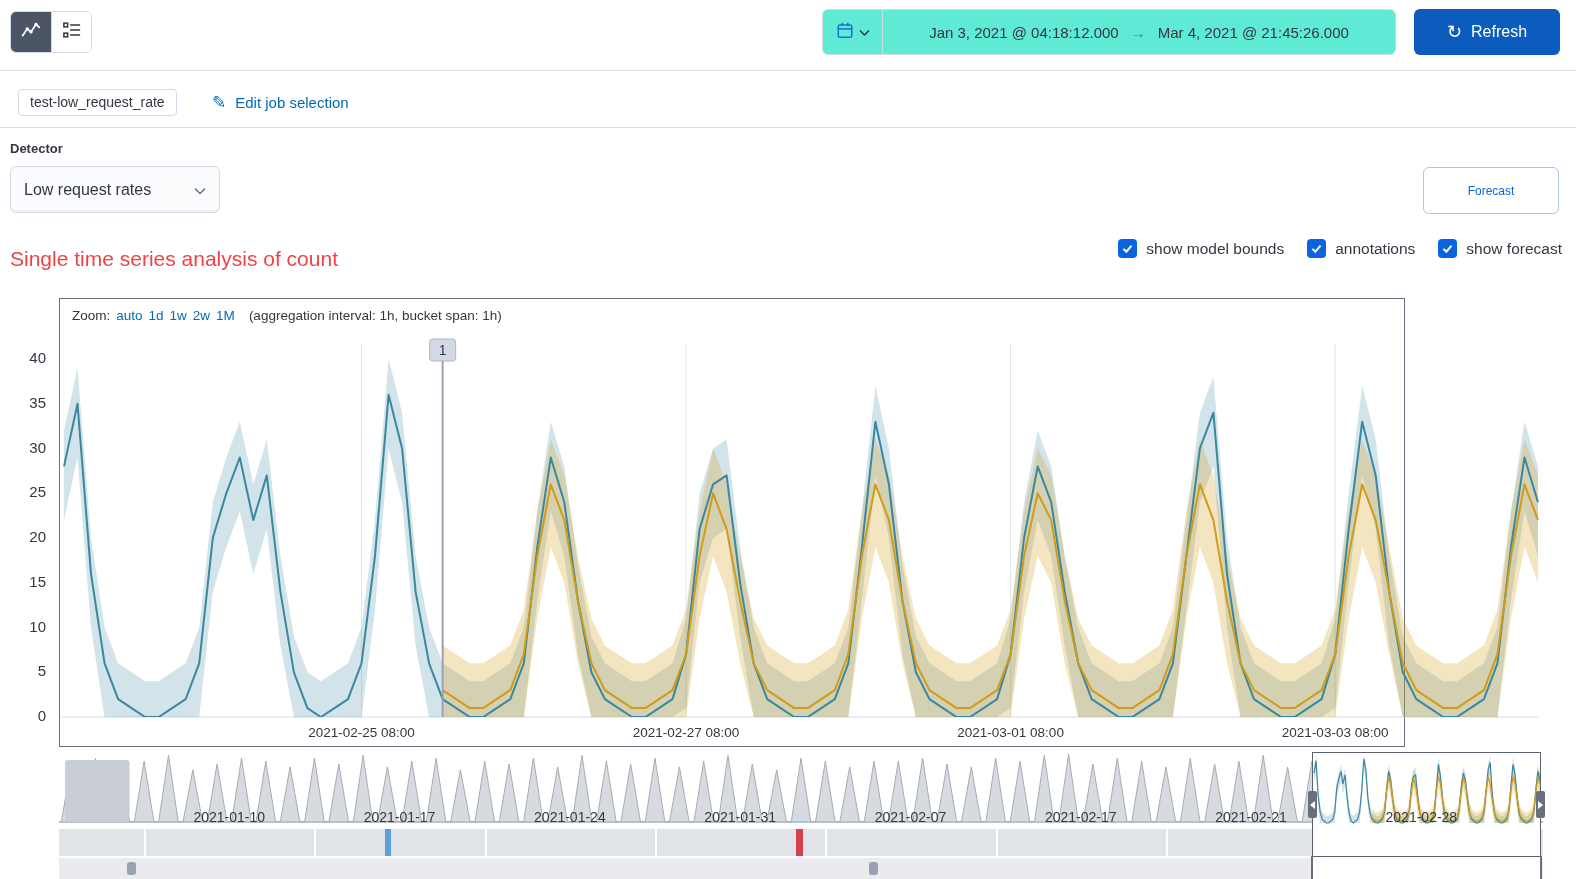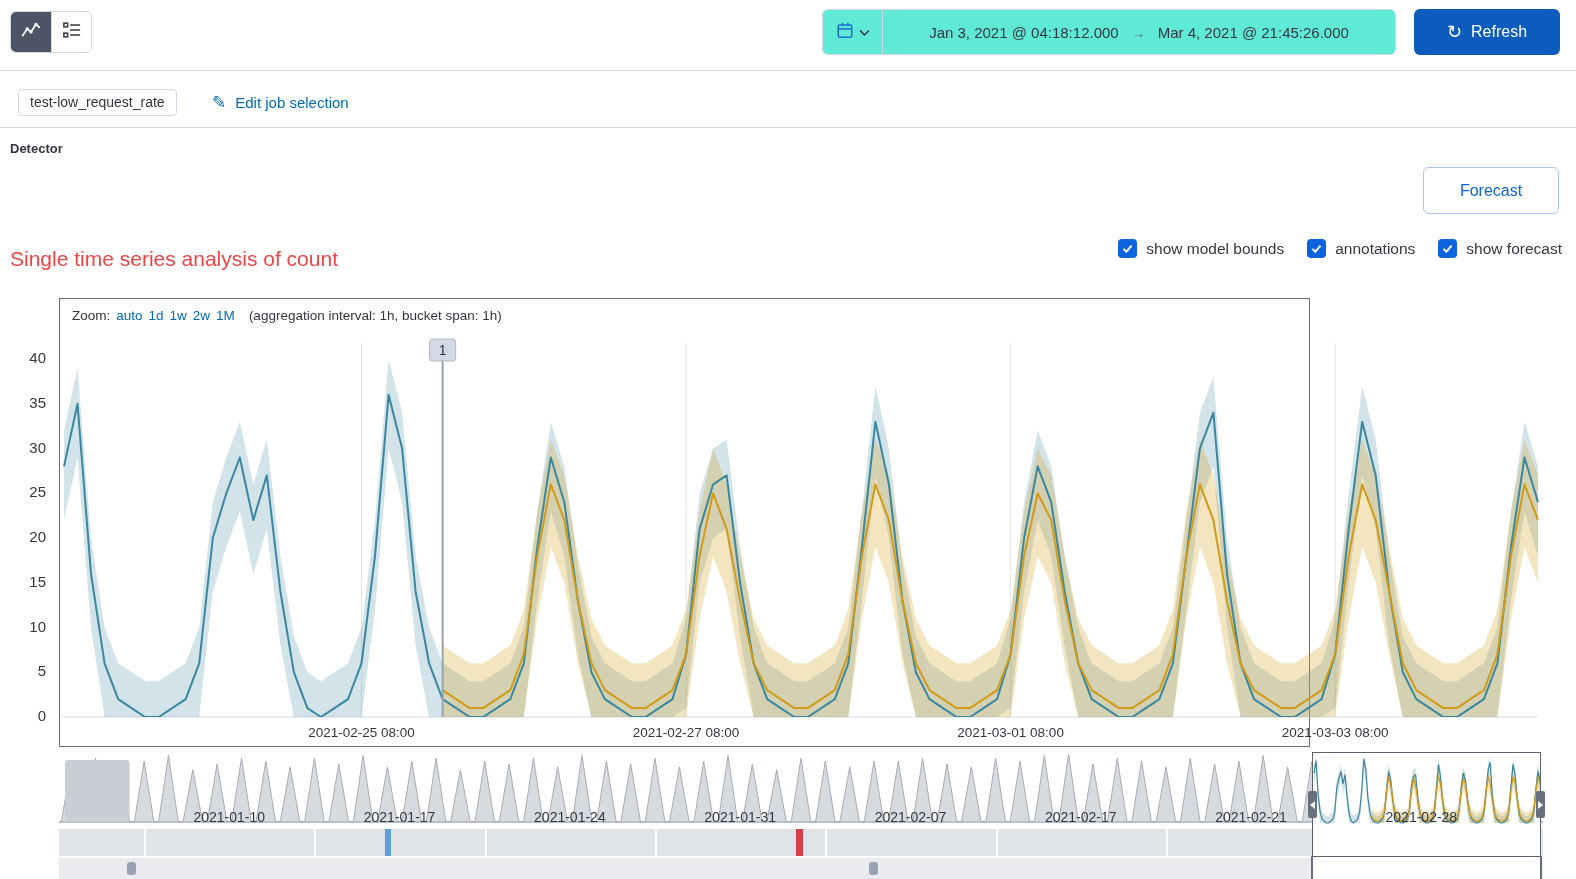--- a/index.html
+++ b/index.html
@@ -25,31 +25,31 @@
 
   
   .job-row { position:absolute; top:84px; left:0; width:100%; height:44px; border-bottom:1px solid #d3dae6; }
   .job-badge { position:absolute; left:18px; top:5px; height:27px; line-height:25px; padding:0 11px; border:1px solid #d3dae6; border-radius:4px; font-size:14px; background:#fff; }
   .edit-link { position:absolute; left:212px; top:8px; color:#006BB4; font-size:15px; display:flex; gap:9px; align-items:center; cursor:pointer; text-decoration:none; }
   .pencil { font-size:17px; }
 
   
   .detector-label { position:absolute; top:141px; left:10px; font-size:13px; font-weight:700; }
   .detector-select { position:absolute; top:166px; left:10px; width:210px; height:47px; background:#fbfcfd; border:1px solid #d3dae6; border-radius:6px; display:flex; align-items:center; justify-content:space-between; padding:0 13px; font-size:16px; cursor:pointer; box-shadow:inset 0 -2px 0 rgba(105,112,125,0.08); }
-  .forecast-btn { position:absolute; top:167px; left:1423px; width:136px; height:47px; background:#fff; border:1px solid #a9c6ec; border-radius:6px; color:#0b64dd; font-size:16px; font-weight:500; display:flex; align-items:center; justify-content:center; cursor:pointer; font-family:"Liberation Sans", sans-serif; }
+  .forecast-btn { position:absolute; top:167px; left:1423px; width:136px; height:47px; background:#fff; border:1px solid #a9c6ec; border-radius:6px; color:#0b64dd; font-size:12px; font-weight:500; display:flex; align-items:center; justify-content:center; cursor:pointer; font-family:"Liberation Sans", sans-serif; }
 
   
   .series-title { position:absolute; top:247px; left:10px; font-size:21px; color:#ef4444; }
   .cb-row { position:absolute; top:239px; right:14px; display:flex; gap:23px; align-items:center; font-size:15.5px; }
   .cb-group { display:flex; align-items:center; cursor:pointer; }
   .cb { width:19px; height:19px; border-radius:4px; background:#0b64dd; display:inline-flex; align-items:center; justify-content:center; margin-right:9px; }
 
   
   .ylabel { position:absolute; left:0; width:46px; text-align:right; font-size:15px; color:#343741; }
-  .chart-box { position:absolute; left:59px; top:298px; width:1251px; height:449px; border:1px solid #69707d; background:#fff; }
+  .chart-box { position:absolute; left:59px; top:298px; width:1346px; height:449px; border:1px solid #69707d; background:#fff; }
   .zoom-row { position:absolute; left:12px; top:9px; font-size:13.5px; z-index:3; }
   .zoom-prefix { margin-right:6px; }
   .zoom-link { color:#006BB4; margin-right:6px; cursor:pointer; text-decoration:none; }
   .zoom-suffix { margin-left:8px; color:#343741; }
   #main-svg { position:absolute; left:0; top:0; }
 
   
   .context-area { position:absolute; left:59px; top:752px; width:1484px; height:127px; }
   #ctx-svg { position:absolute; left:0; top:0; z-index:1; }
   .swimlane { position:absolute; top:77px; left:0; width:1484px; height:27px; background:#e0e3e8; z-index:1; }
@@ -126,20 +126,28 @@
 
   <div class="job-row">
     <span class="job-badge">test-low_request_rate</span>
     <a class="edit-link">
       <span class="pencil">✎</span>
       <span>Edit job selection</span>
     </a>
   </div>
 
   <div class="detector-label">Detector</div>
+  <div class="detector-select">
+    <span>Low request rates</span>
+    <span>
+      <svg width="12" height="8" viewBox="0 0 12 8">
+          <path d="M1 1.5 L6 6.5 L11 1.5" stroke="#69707d" fill="none" stroke-width="1.5"></path>
+        </svg>
+    </span>
+  </div>
   <button class="forecast-btn">Forecast</button>
 
   <div class="series-title">Single time series analysis of count</div>
   <div class="cb-row">
     <span class="cb-group">
       <span class="cb">
           <svg width="13" height="13" viewBox="0 0 16 16">
             <path d="M3 8.5 L6.5 12 L13 4.5" stroke="#fff" fill="none" stroke-width="2.4"></path>
           </svg>
         </span>

